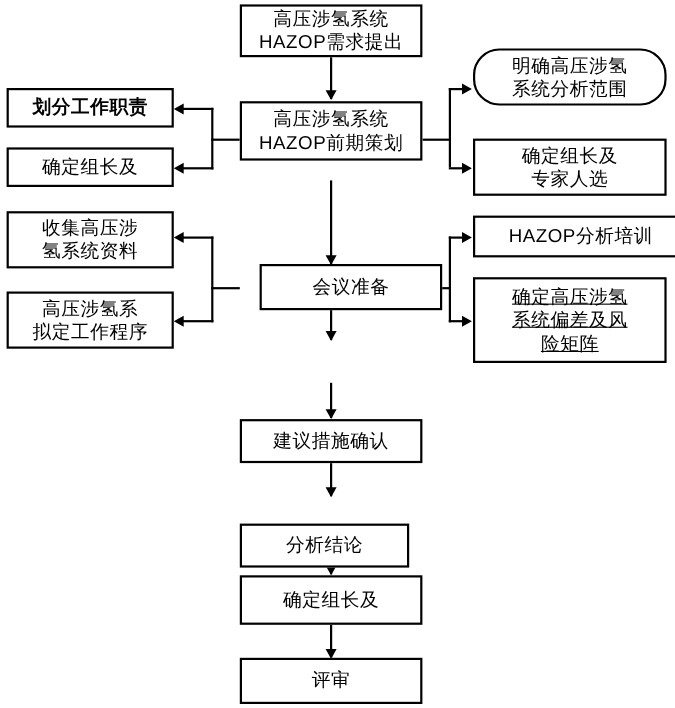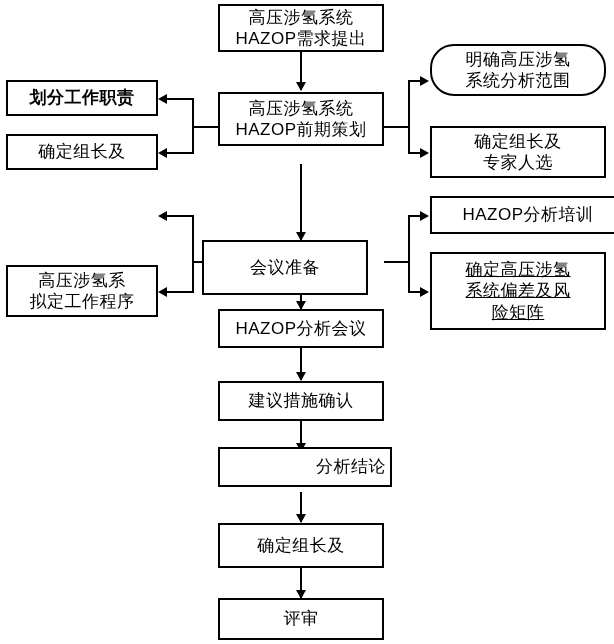--- a/index.html
+++ b/index.html
@@ -136,49 +136,50 @@
   <div class="node" style="left:430px; top:44px; width:176px; height:52px;border-radius:24px;">
     <span style="white-space:pre-line;">明确高压涉氢
 系统分析范围</span>
   </div>
 
   <div class="node" style="left:430px; top:126px; width:176px; height:52px;">
     <span style="white-space:pre-line;">确定组长及
 专家人选</span>
   </div>
 
-  <div class="node" style="left:202px; top:240px; width:166px; height:55px;">
+  <div class="node" style="left:236px; top:240px; width:166px; height:42px;">
     <span style="white-space:pre-line;">会议准备</span>
   </div>
 
+  <div class="node" style="left:6px; top:192px; width:152px; height:52px;">
+    <span style="white-space:pre-line;">收集高压涉
+氢系统资料</span>
+  </div>
 
   <div class="node" style="left:6px; top:265px; width:152px; height:52px;">
     <span style="white-space:pre-line;">高压涉氢系
 拟定工作程序</span>
   </div>
 
   <div class="node" style="left:430px; top:196px; width:196px; height:38px;">
     <span style="white-space:pre-line;">HAZOP分析培训</span>
   </div>
 
   <div class="node" style="left:430px; top:252px; width:176px; height:78px;">
     <span style="white-space:pre-line;text-decoration:underline;">确定高压涉氢
 系统偏差及风
 险矩阵</span>
   </div>
 
-  <div class="node" style="left:218px; top:309px; width:166px; height:39px;">
-    <span style="white-space:pre-line;">HAZOP分析会议</span>
-  </div>
 
   <div class="node" style="left:218px; top:381px; width:166px; height:40px;">
     <span style="white-space:pre-line;">建议措施确认</span>
   </div>
 
-  <div class="node" style="left:218px; top:447px; width:174px; height:40px;text-align:right;">
+  <div class="node" style="left:218px; top:476px; width:154px; height:40px;">
     <span style="white-space:pre-line;">分析结论</span>
   </div>
 
   <div class="node" style="left:218px; top:523px; width:166px; height:45px;">
     <span style="white-space:pre-line;">确定组长及</span>
   </div>
 
   <div class="node" style="left:218px; top:598px; width:166px; height:42px;">
     <span style="white-space:pre-line;">评审</span>
   </div>

